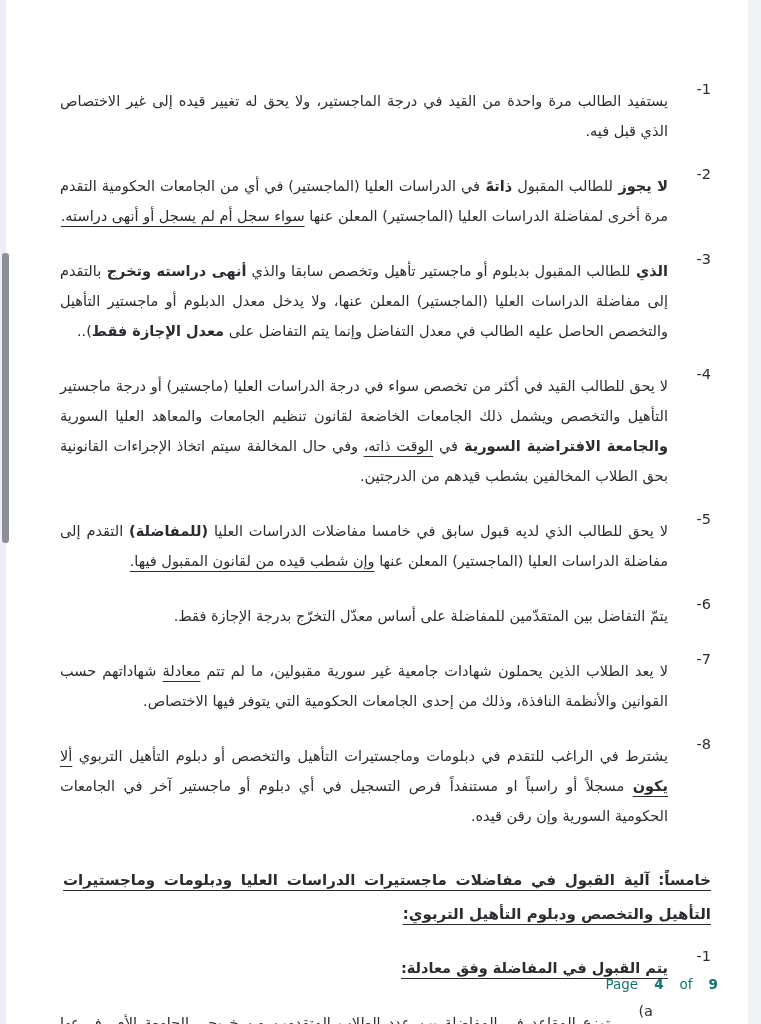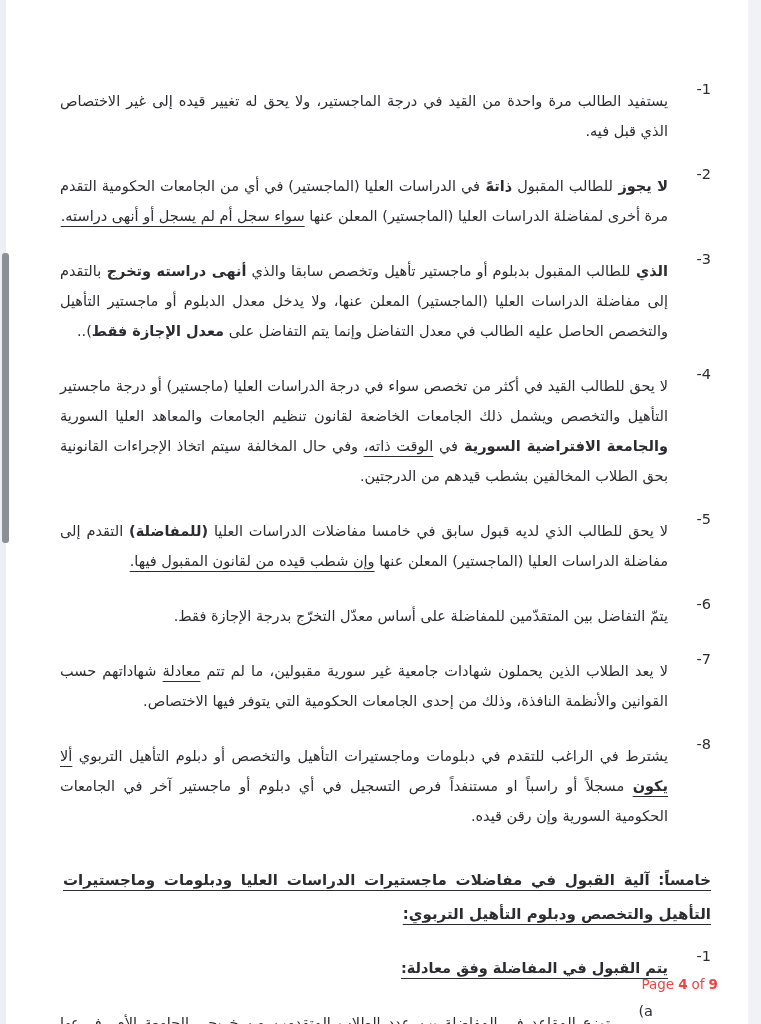--- a/index.html
+++ b/index.html
@@ -29,22 +29,22 @@
   .item{display:flex;align-items:flex-start;margin:0 0 1px 0;}
   .item .marker{flex:0 0 auto;min-width:22px;margin-left:9px;white-space:nowrap;}
   .item p{flex:1;margin:12px;text-align:justify;}
   .sub{margin-right:58px;}
   .lead-item{margin-top:6px;}
   .b{font-weight:bold;}
   .u{text-decoration:underline;text-decoration-thickness:1.3px;text-underline-offset:5px;}
 
   .footer{
     position:absolute;right:43px;bottom:32px;
-    direction:ltr;display:flex;gap:4px;
-    font-size:13.5px;color:#ef4444;
+    direction:ltr;display:flex;gap:16px;
+    font-size:13.5px;color:#0f766e;
   }
   .footer .b{font-weight:bold;}
 </style>
 </head>
 <body>
 
 <div class="page">
 
   <div class="edge-left"></div>
   <div class="shadow-bar"></div>

